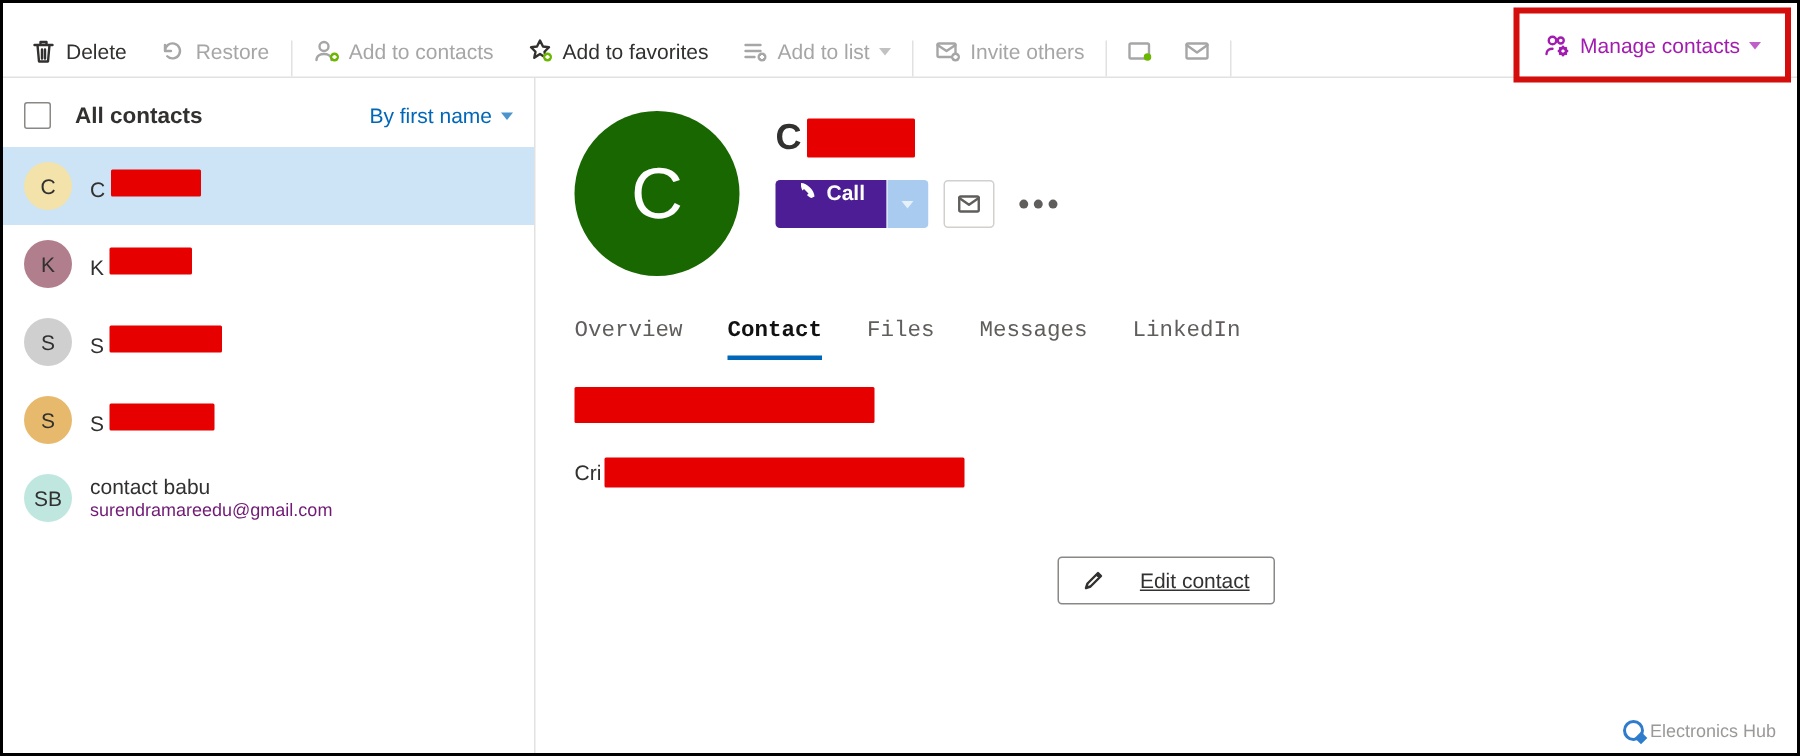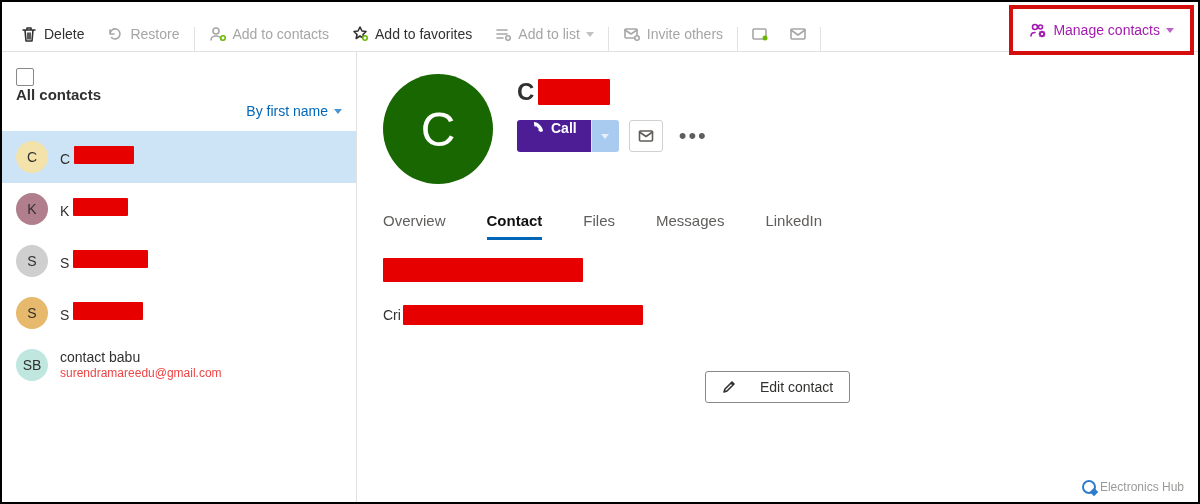--- a/index.html
+++ b/index.html
@@ -62,23 +62,22 @@
   }
   
   .main { display:flex; height: calc(504px - 54px); }
   .sidebar {
     width: 355px;
     border-right: 1px solid #e1e1e1;
     padding: 10px 0 0 0;
     display:flex; flex-direction:column;
   }
   .sidebar-header {
-    display:flex; align-items:flex-start;
+    display:flex; align-items:center;
     padding: 6px 14px 12px 14px;
-    flex-direction: column;
   }
   .chk {
     width:18px; height:18px; border:1px solid #8a8886; border-radius:2px; background:#fff;
     margin-right: 16px;
   }
   .sidebar-title { font-weight:600; font-size:15px; color:#323130; }
   .sort-btn {
     margin-left:auto; display:flex; align-items:center; gap:6px;
     color:#0067b8; cursor:pointer; font-size:14px;
   }
@@ -90,21 +89,21 @@
     min-height:52px;
   }
   .contact-item.selected { background:#cce4f6; }
   .avatar-sm {
     width:32px; height:32px; border-radius:50%;
     display:flex; align-items:center; justify-content:center;
     font-size:14px; color:#323130; flex:0 0 auto;
   }
   .contact-text { display:flex; flex-direction:column; line-height:1.2; }
   .contact-name { font-size:14px; color:#323130; }
-  .contact-sub  { font-size:12px; color:#ef4444; }
+  .contact-sub  { font-size:12px; color:#701a75; }
   .redact {
     background:#e60000; height:18px; border-radius:1px;
     display:inline-block;
   }
   
   .detail {
     flex:1; padding: 22px 26px; position:relative; overflow:hidden;
   }
   .profile-row { display:flex; align-items:flex-start; gap:24px; }
   .avatar-lg {
@@ -128,32 +127,32 @@
     width:28px; height:32px; background:#a9cbef; color:#fff;
     display:flex; align-items:center; justify-content:center;
     border-left:1px solid rgba(255,255,255,.5);
     border-radius:0 3px 3px 0;
   }
   .ghost-btn {
     width:34px; height:32px; border:1px solid #d2d0ce; border-radius:3px;
     display:flex; align-items:center; justify-content:center; color:#605e5c; cursor:pointer;
   }
   .more-btn { color:#605e5c; font-size:22px; letter-spacing:2px; cursor:pointer; padding:0 6px; }
-  .tabs { display:flex; gap:41px; margin-top:28px; font-size:15px; color:#605e5c; }
+  .tabs { display:flex; gap:30px; margin-top:28px; font-size:15px; color:#605e5c;font-family:Liberation Mono, monospace; }
   .tab { padding-bottom:8px; cursor:pointer; }
   .tab.active { color:#111; font-weight:600; border-bottom:3px solid #0067b8; }
   .section-title { font-size:18px; color:#323130; margin-top:20px; position:relative; }
   .section-title .redact { position:absolute; left:0; top:-2px; width:200px; height:24px; }
   .info-line { margin-top:24px; font-size:14px; color:#323130; display:flex; align-items:center; }
   .info-line .redact { height:20px; width:240px; margin-left:2px; }
   .edit-btn {
     margin: 46px auto 0 auto;
     border:1px solid #8a8886; border-radius:3px;
     padding:7px 16px; display:flex; align-items:center; gap:24px;
-    width:fit-content; cursor:pointer; color:#323130; font-size:14px;
+    width:fit-content; cursor:pointer; color:#323130; font-size:14px;text-decoration:underline;
   }
   .watermark {
     position:absolute; right:14px; bottom:8px;
     font-size:12px; color:#8a8886; display:flex; align-items:center; gap:4px;
     opacity:.85;
   }
   .watermark .circ {
     width:14px; height:14px; border:2px solid #0a66c2; border-radius:50%;
     position:relative;
   }

